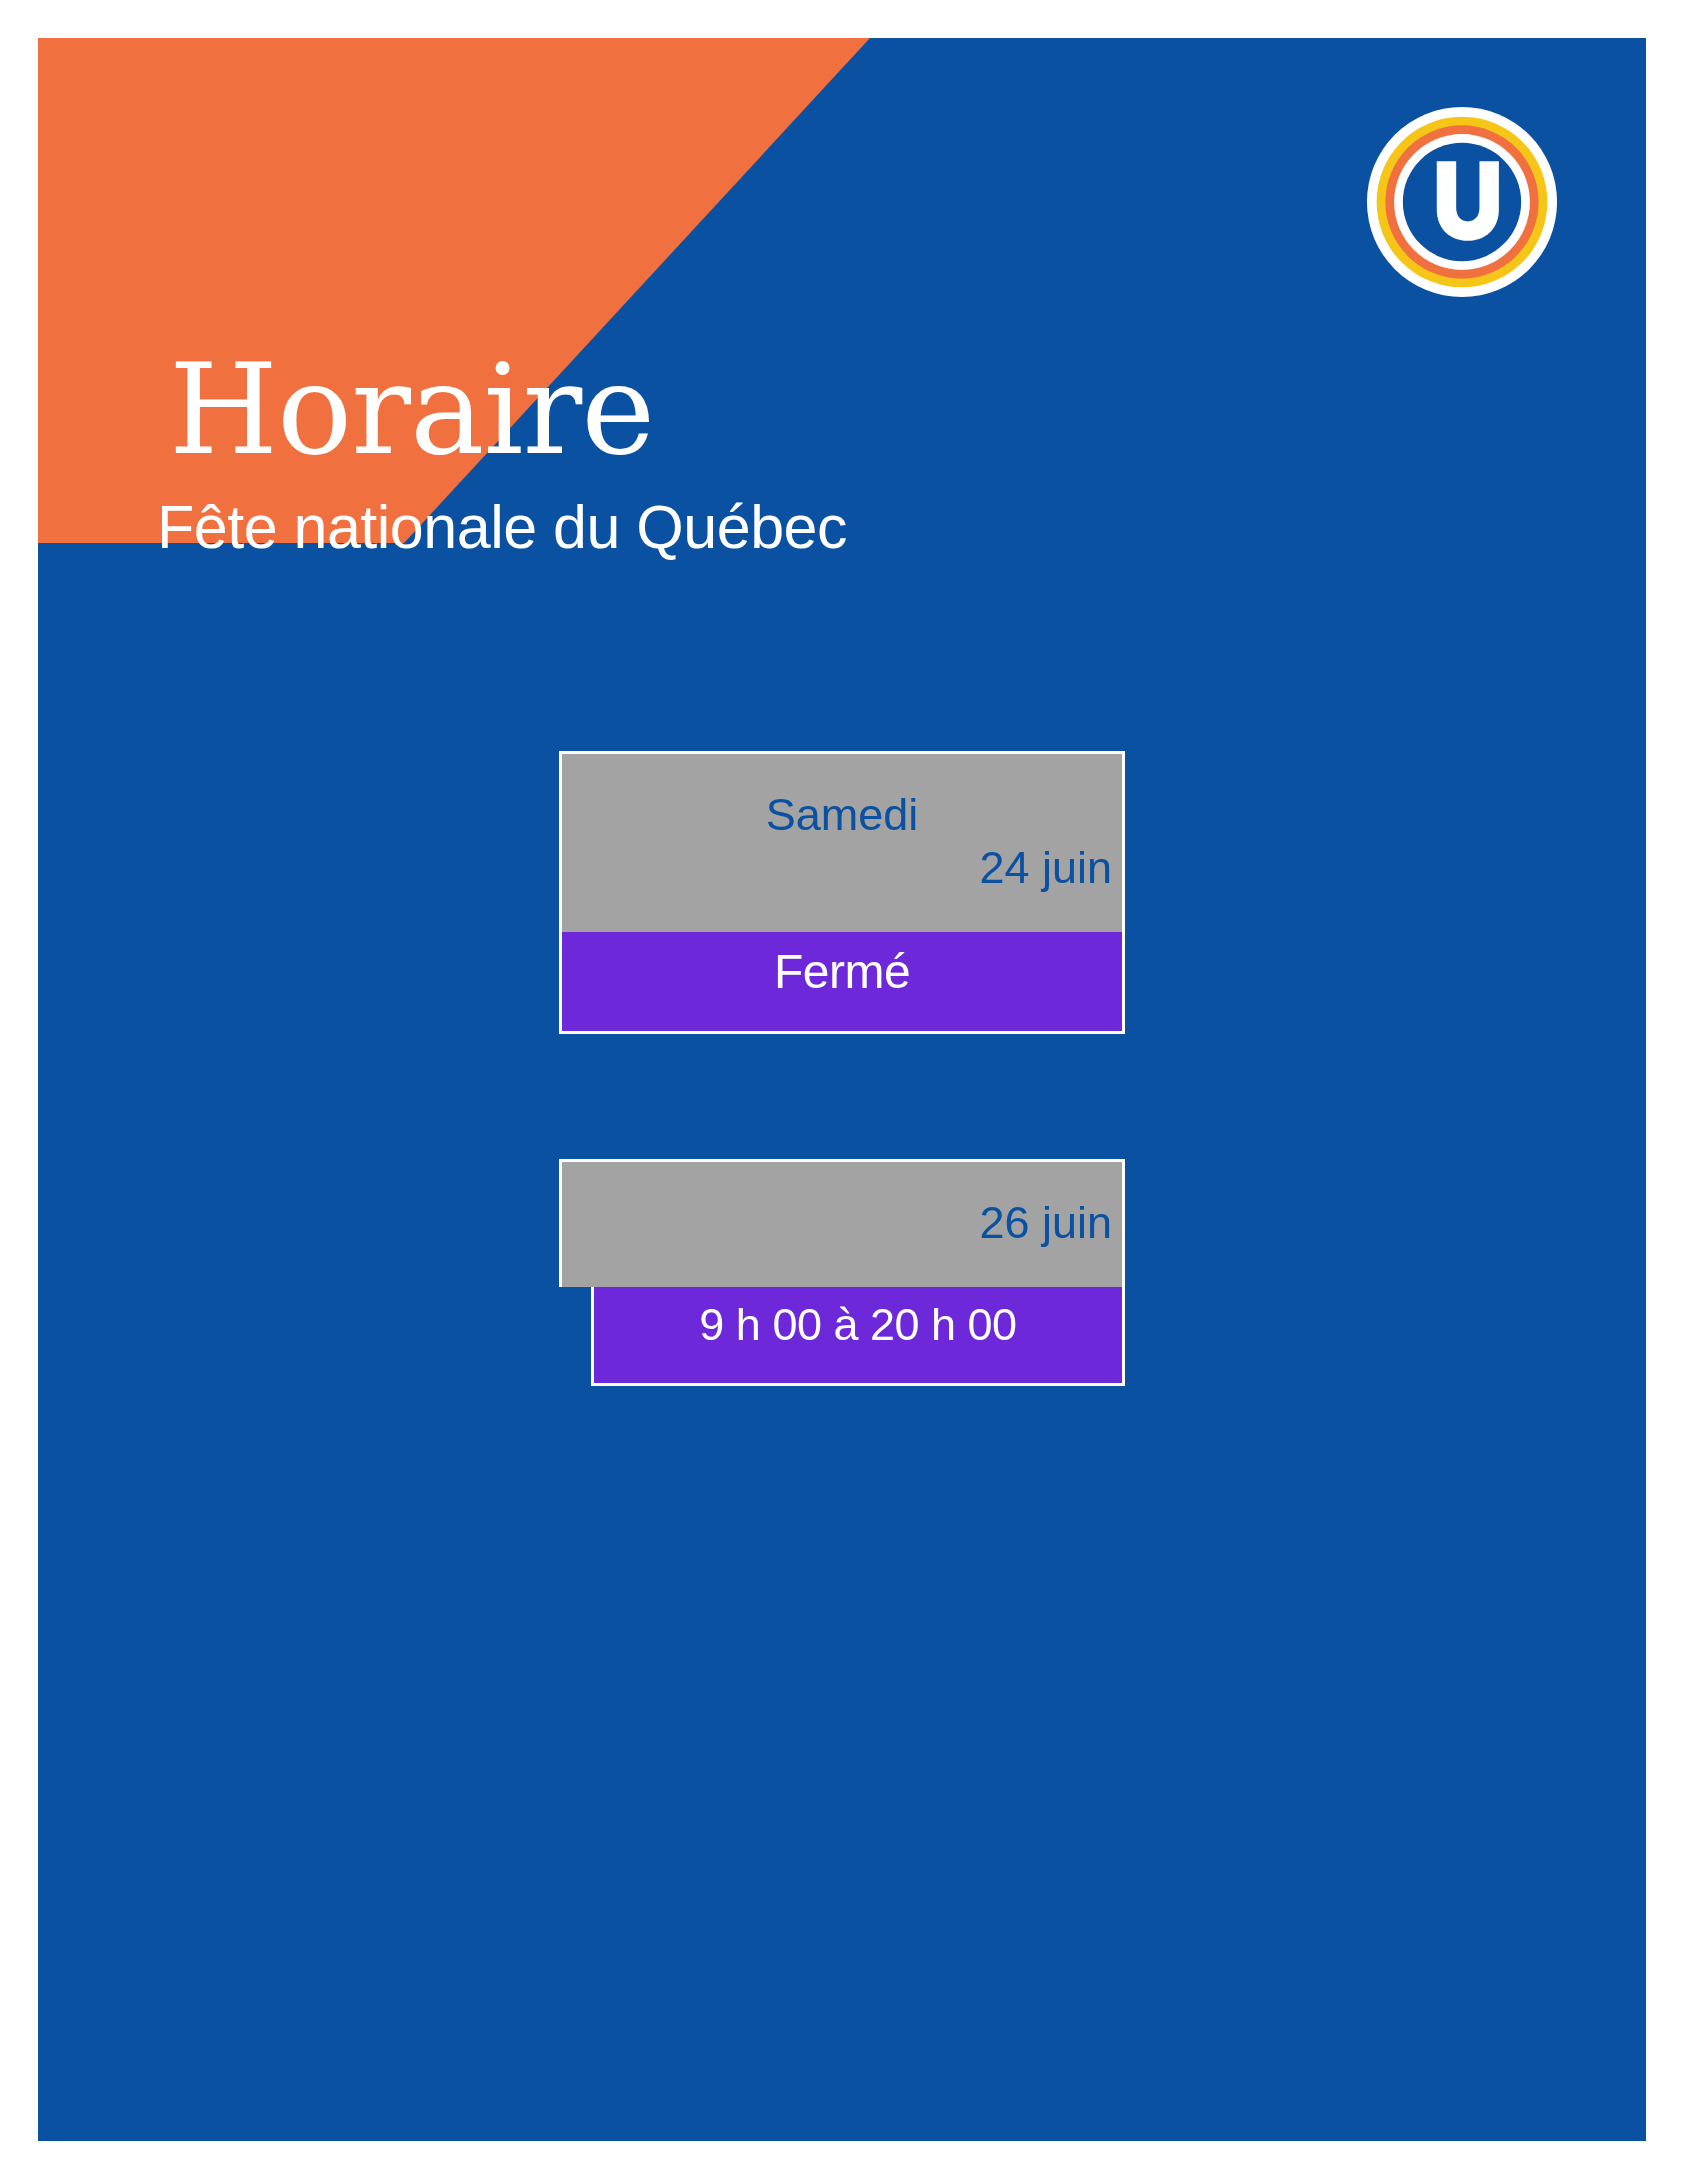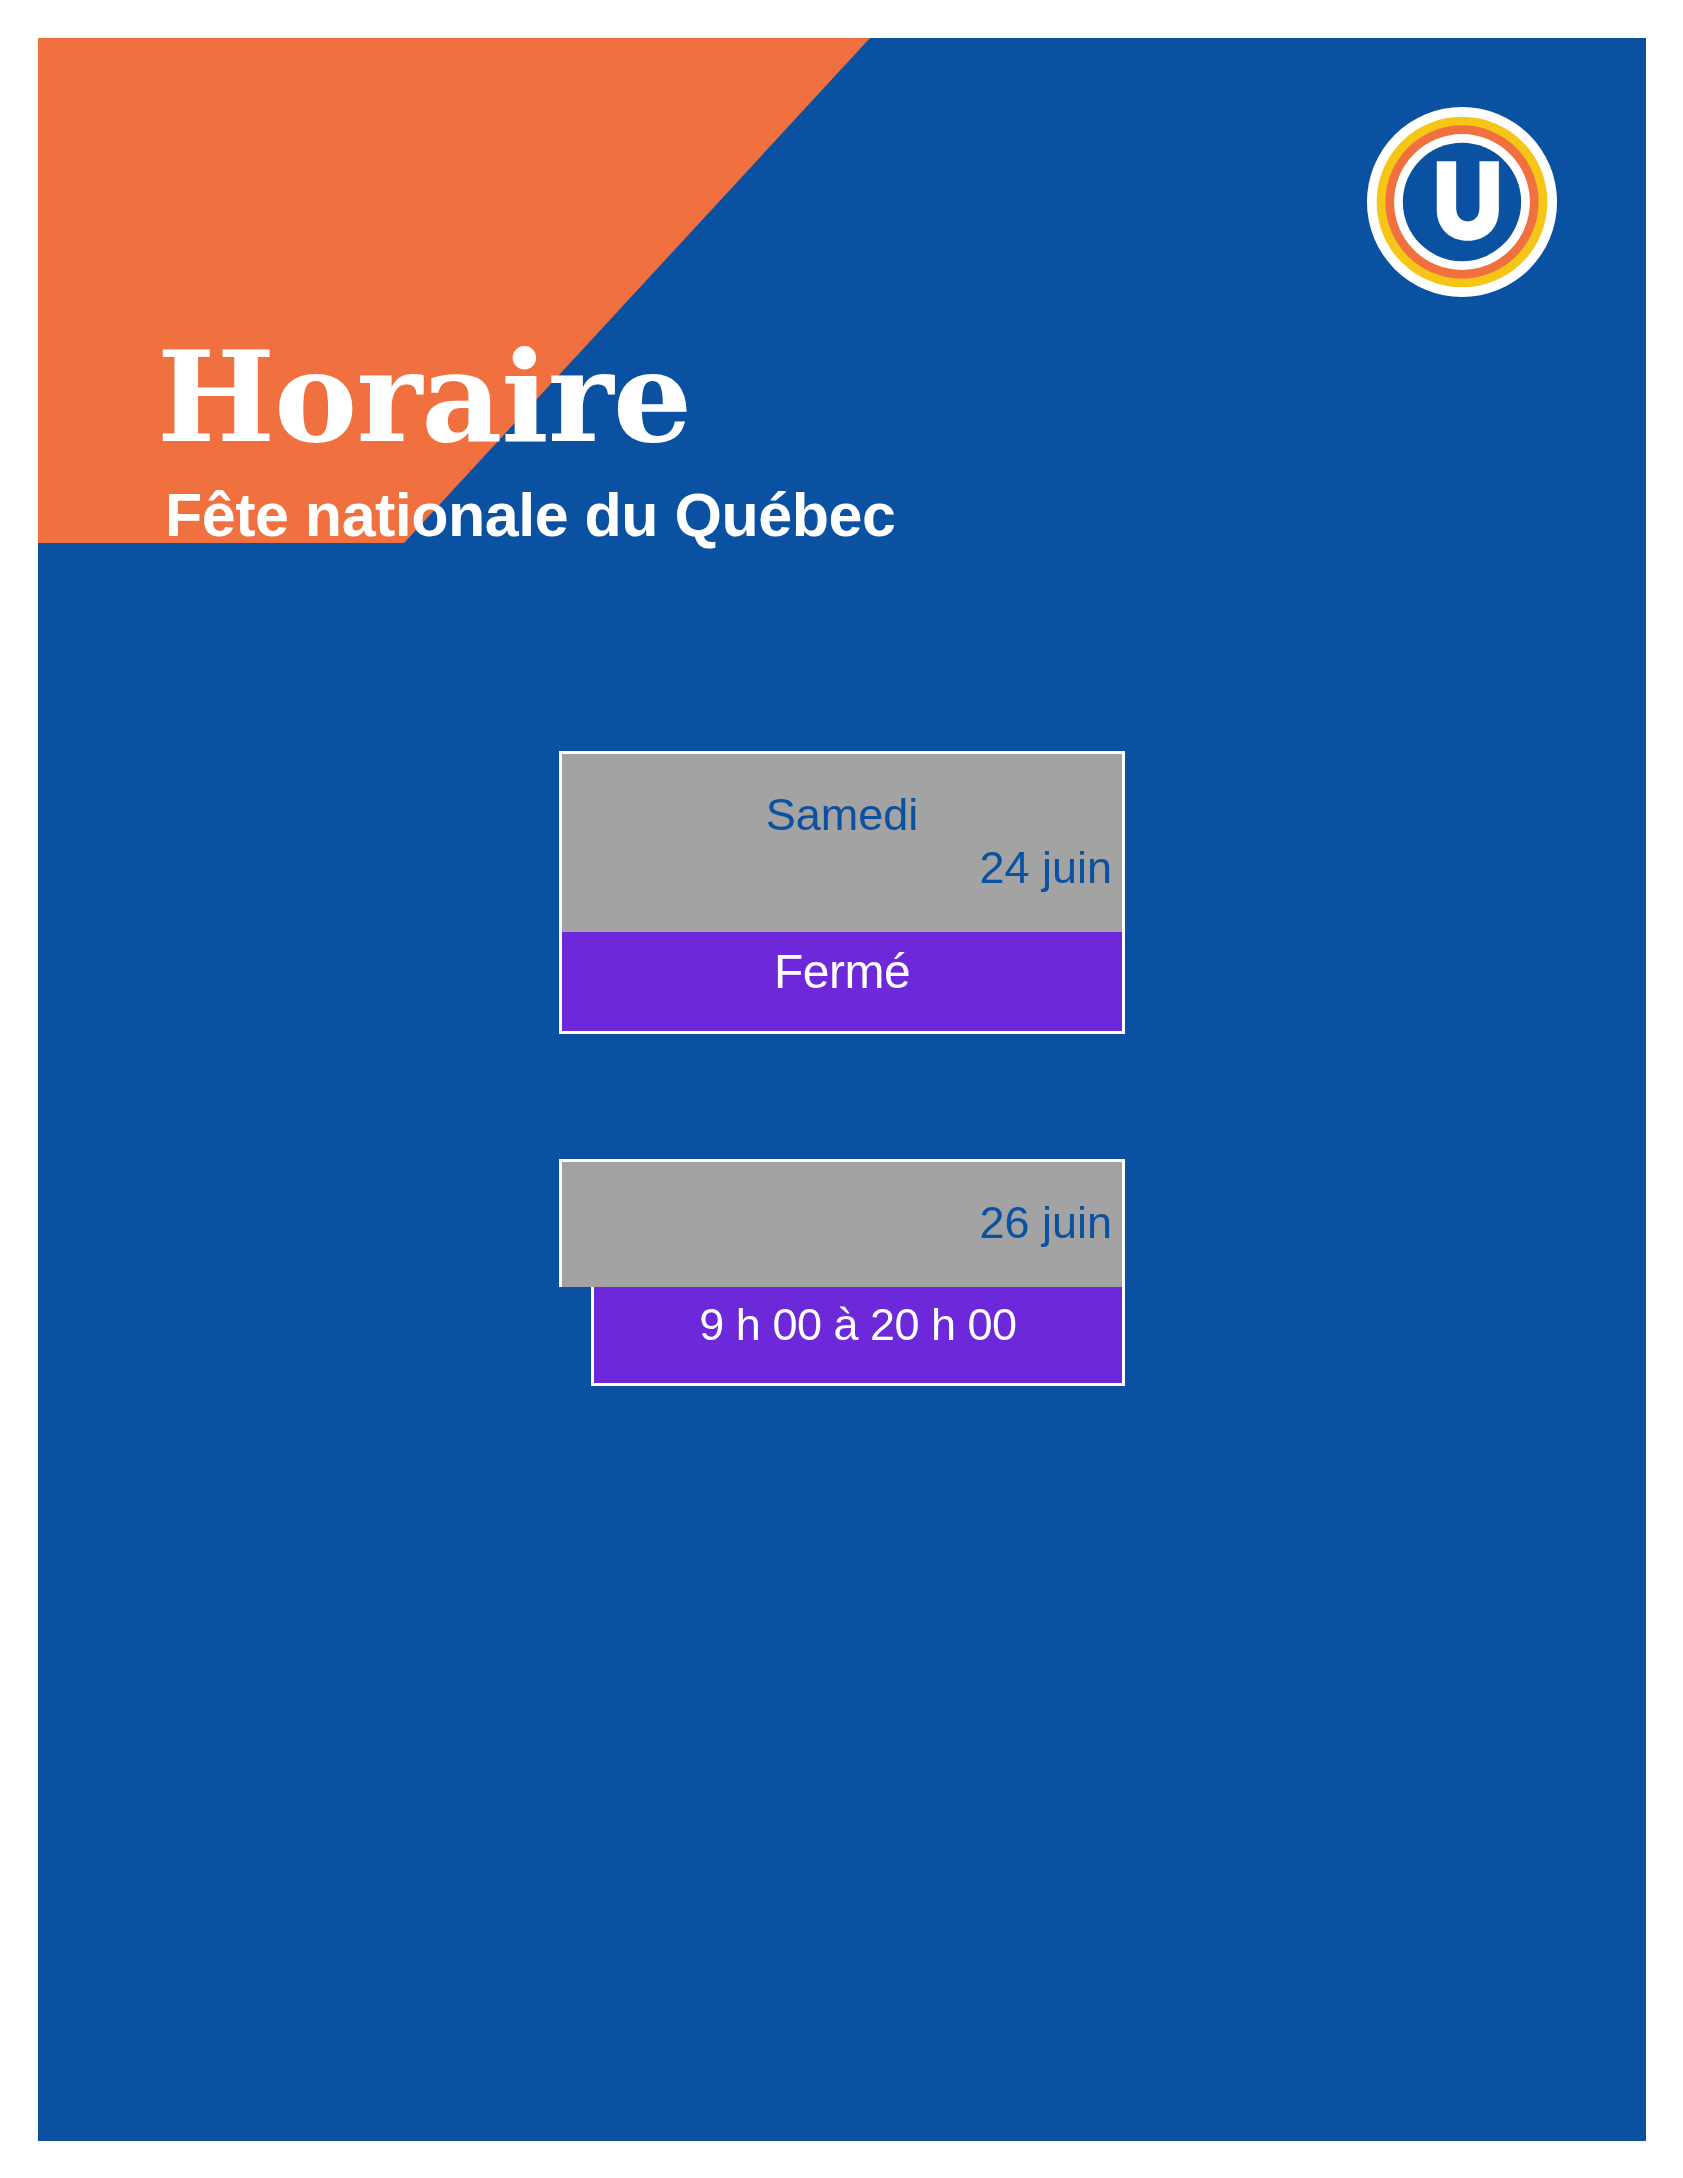--- a/index.html
+++ b/index.html
@@ -45,34 +45,34 @@
   }
 
   .header-text {
     position: absolute;
     left: 119px;
     top: 297px;
     width: 1188px;
   }
   .title {
     font-family: "DejaVu Serif", serif;
-    font-weight: bold;
+    font-weight: normal;
     font-size: 125px;
     line-height: 1.0;
     color: #ffffff;
     letter-spacing: -1px;
-    margin: 0;
+    margin: 12px;
   }
   .subtitle {
     font-family: "Liberation Sans", sans-serif;
-    font-weight: bold;
+    font-weight: normal;
     font-size: 61px;
     line-height: 1.15;
     color: #ffffff;
-    margin: 20px 0 0 8px;
+    margin: 20px 0 0 0;
     letter-spacing: -0.5px;
   }
 
   .cards {
     position: absolute;
     left: 0;
     top: 713px;
     width: 100%;
   }
 

